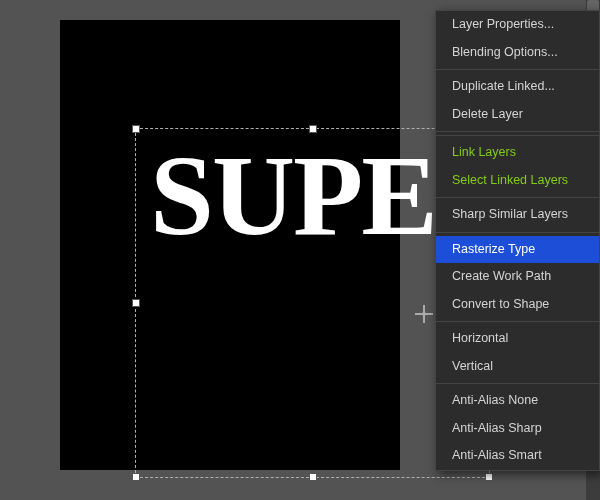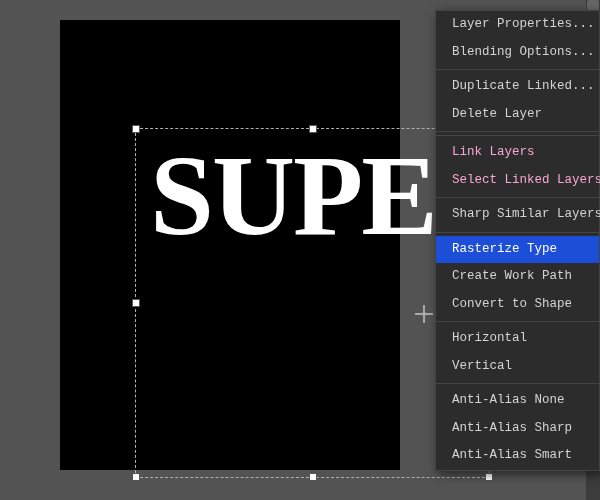--- a/index.html
+++ b/index.html
@@ -113,38 +113,37 @@
     .context-menu {
       position: absolute;
       top: 10px;
       left: 435px;
       width: 165px;
       background: #2c2c2c;
       border: 1px solid #444;
       box-shadow: 3px 3px 10px rgba(0,0,0,0.6);
       color: #d4d4d4;
       z-index: 100;
-      font-family: Liberation Mono, monospace;
     }
 
     .menu-item {
       padding: 5px 16px;
       cursor: default;
       white-space: nowrap;
       font-size: 12.5px;
       line-height: 1.4;
     }
 
     .menu-item.highlighted {
       background: #1d4ed8;
       color: #fff;
     }
 
     .menu-item.disabled {
-      color: #f9a8d4;
+      color: #84cc16;
       cursor: default;
     }
 
     .menu-divider {
       height: 1px;
       background: #444;
       margin: 3px 0;
     }
 
     .scrollbar-area {

